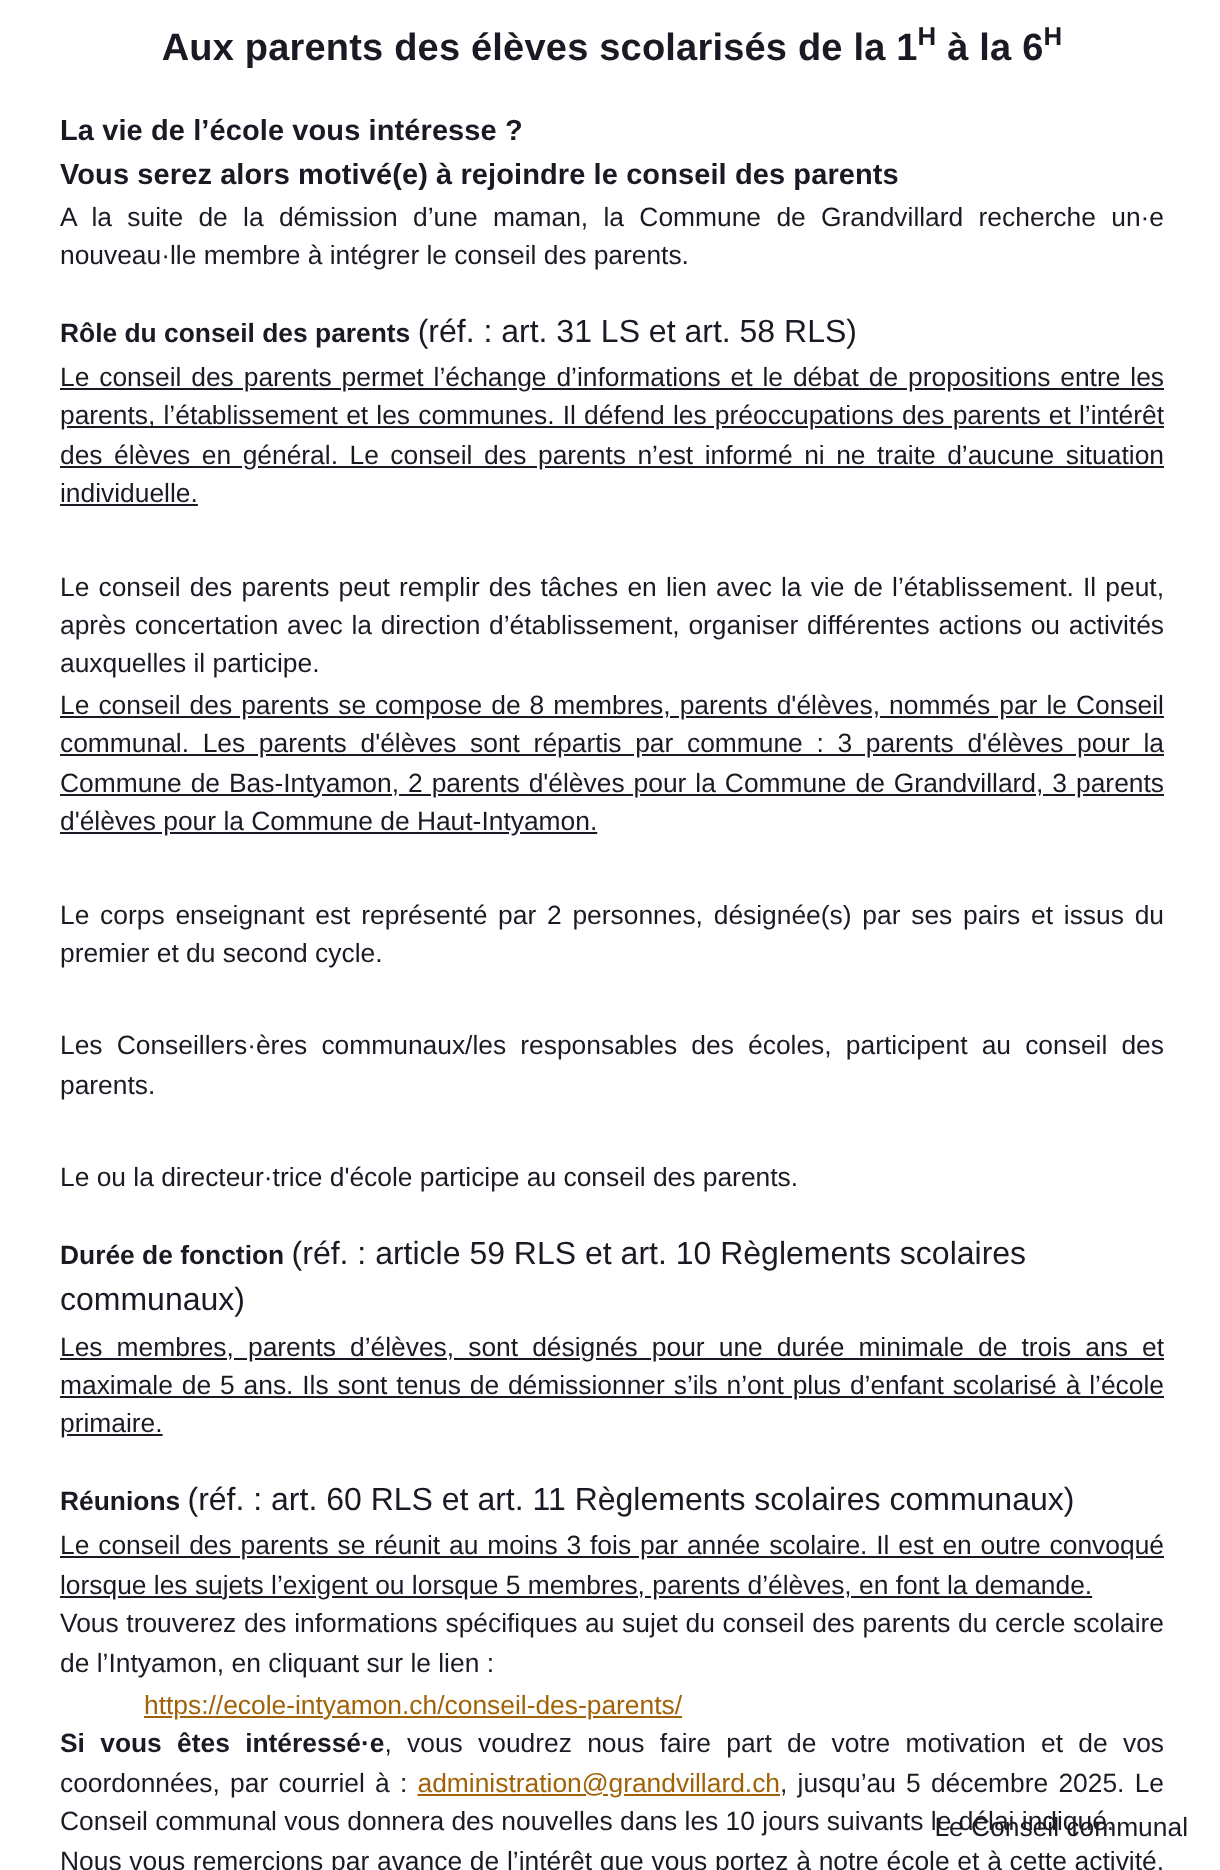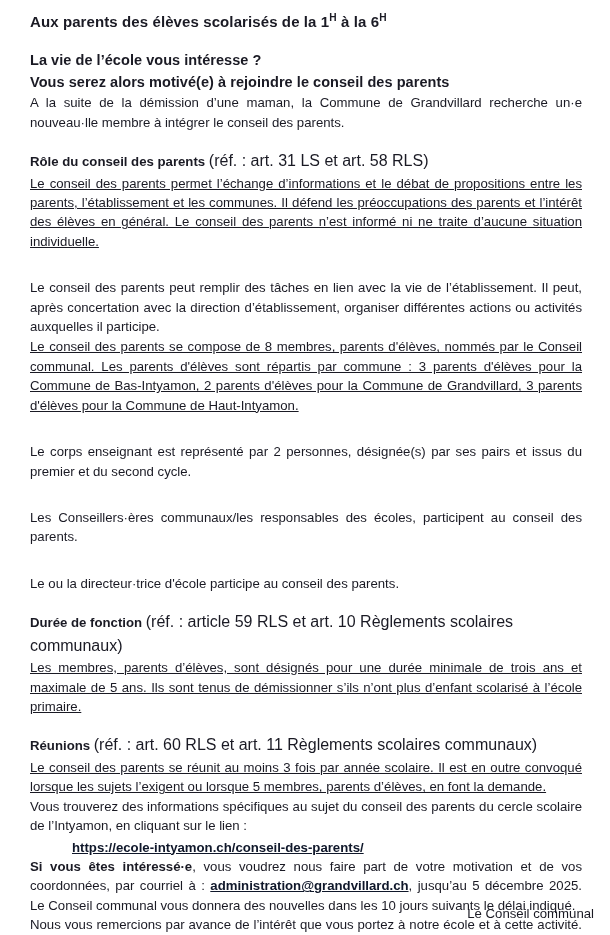--- a/index.html
+++ b/index.html
@@ -16,23 +16,23 @@
     -webkit-font-smoothing: antialiased;
   }
   .page {
     box-sizing: border-box;
     width: 610px;
     height: 935px;
     padding: 8px 28px 0 30px;
     position: relative;
   }
   .doc-title {
-    font-size: 15px;
+    font-size: 19px;
     font-weight: bold;
-    text-align: left;
+    text-align: center;
     margin: 4px 0 0 0;
     line-height: 1.35;
     letter-spacing: 0.1px;
   }
   .doc-title sup {
     font-size: 0.68em;
     vertical-align: super;
     line-height: 0;
   }
   .lede {
@@ -64,23 +64,22 @@
   .section-head .name {
     font-weight: bold;
   }
   .section-head .ref {
     font-weight: normal;
     font-size: 16px;
   }
   .no-justify { text-align: left; }
 
   a.link, .link {
-    color: #0f172a;
+    color: #a16207;
     text-decoration: underline;
-    font-weight: bold;
   }
   p.link-line {
     font-size: 13.2px;
     line-height: 1.47;
     margin: 2px 0 0 0;
     padding-left: 42px;
     text-align: left;
   }
   .signature {
     position: absolute;

